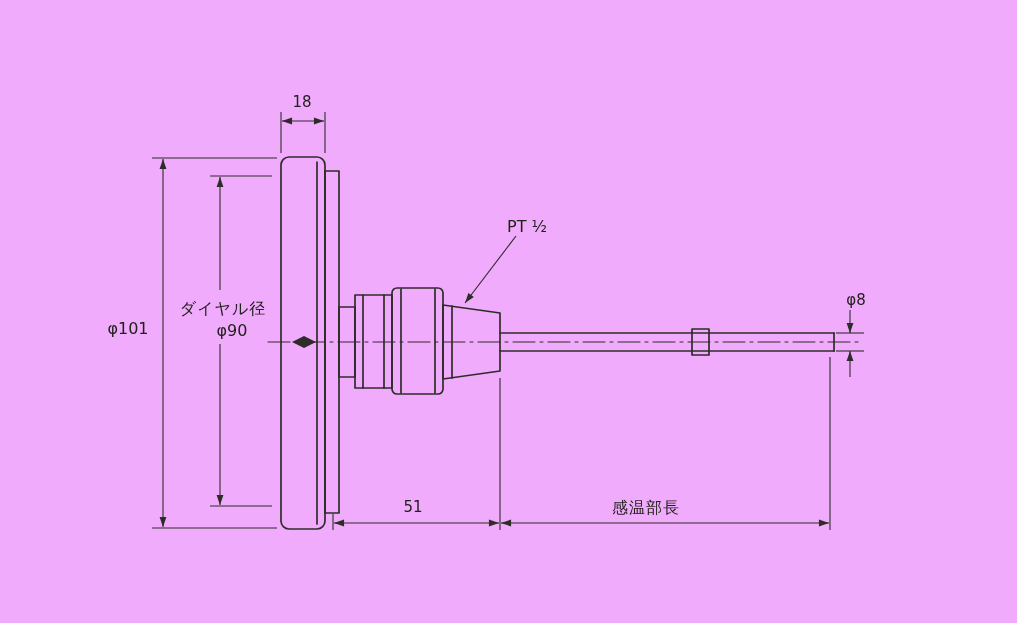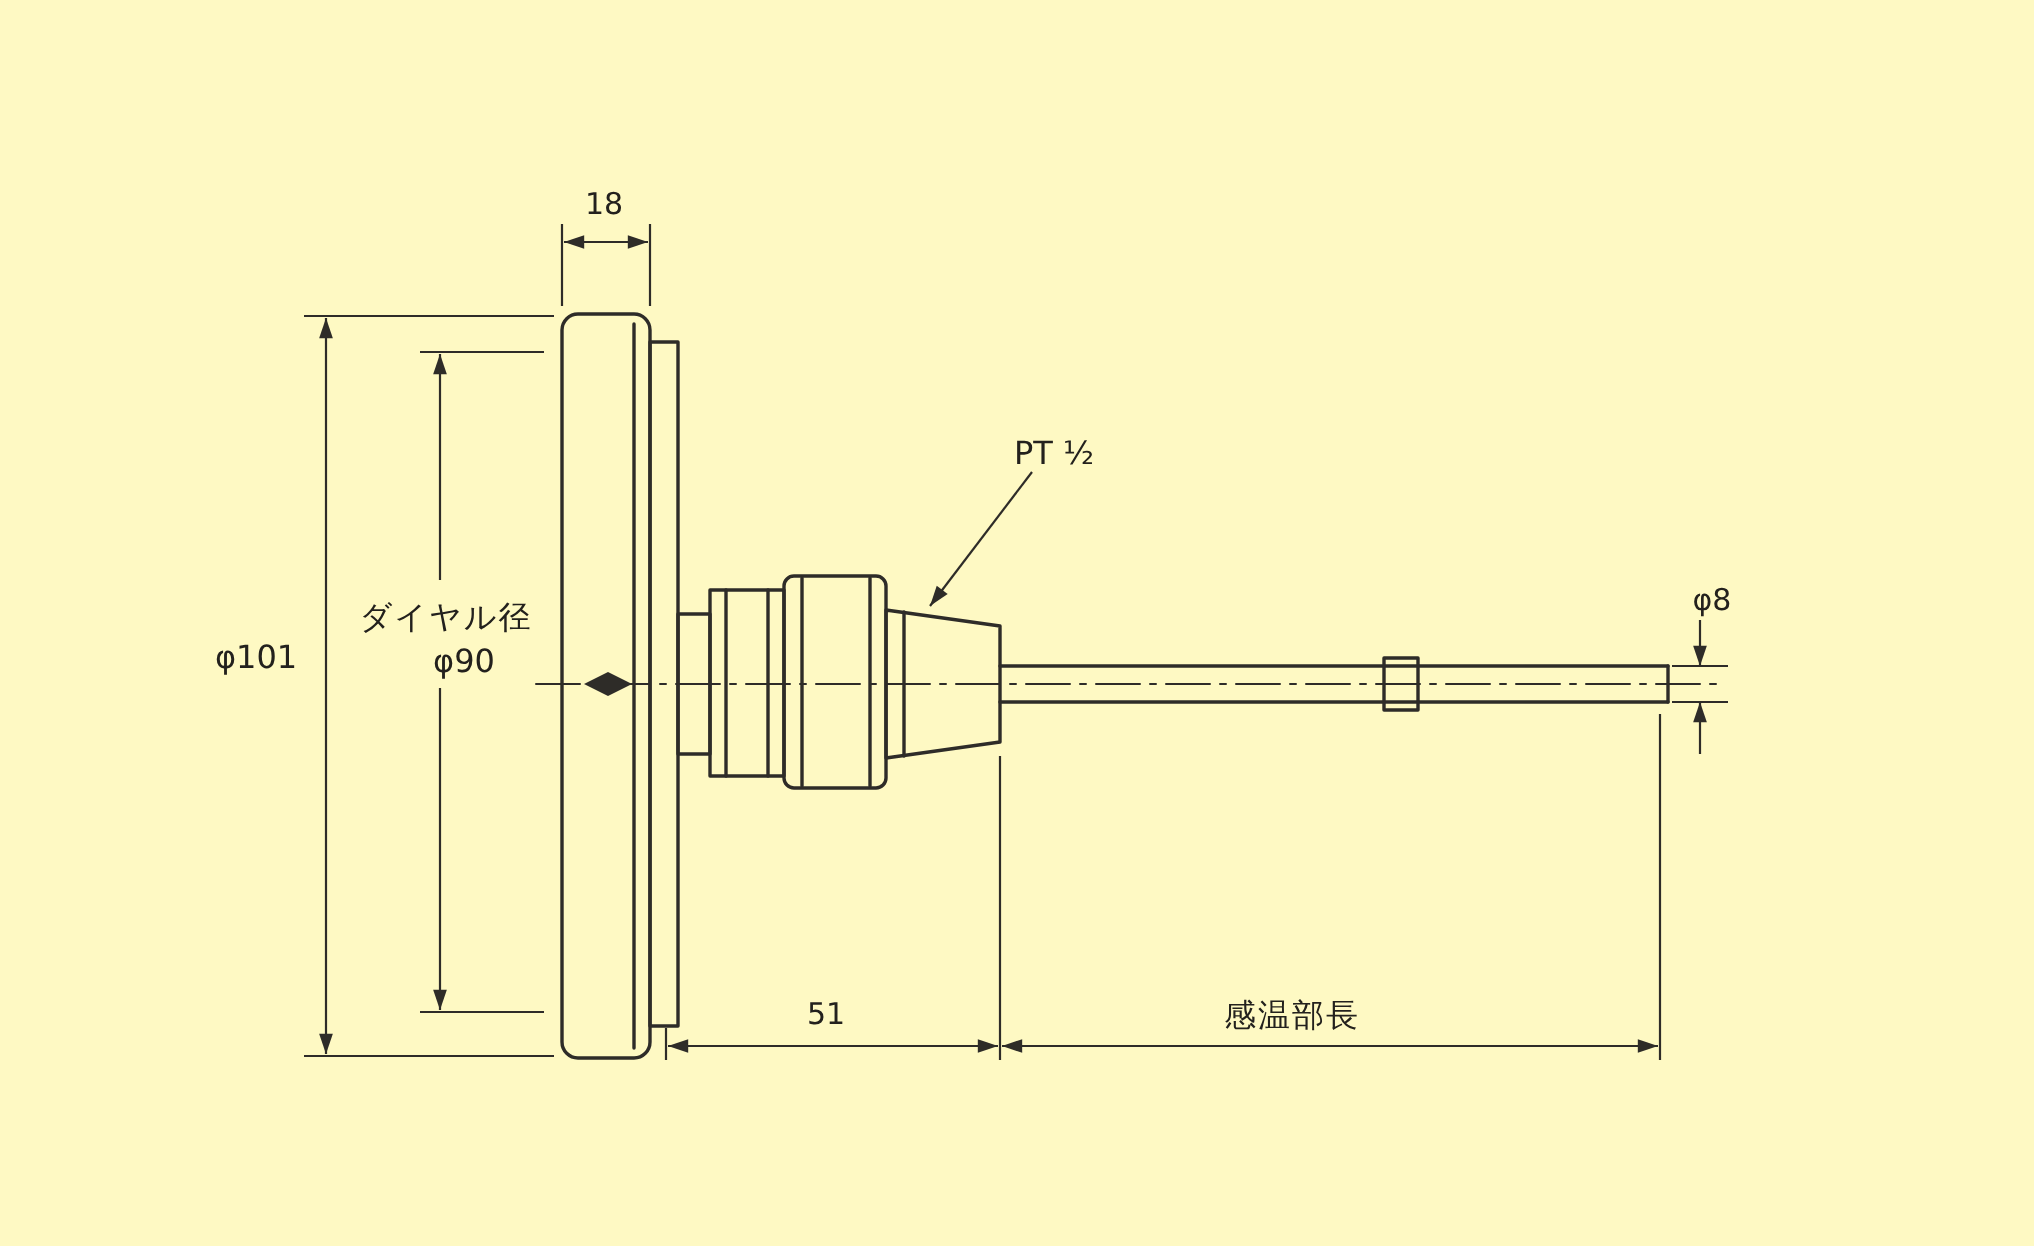--- a/index.html
+++ b/index.html
@@ -47,21 +47,21 @@
     stroke: none;
     font-family: "DejaVu Sans", "Liberation Sans", sans-serif;
   }
   .t15 { font-size: 15px; }
   .t16 { font-size: 16px; }
   .jp { letter-spacing: 1px; }
 </style>
 </head>
 <body>
 
-<div class="sheet" style="background: #fef9c3;">
+<div class="sheet" style="background: #f0abfc;">
   <svg class="drawing" viewBox="0 0 1017 630">
     <defs>
       <marker id="arr" viewBox="0 0 12 12" refX="11" refY="6" markerWidth="11" markerHeight="11" orient="auto-start-reverse">
         <path d="M1,2.6 L11,6 L1,9.4 Z" fill="#2e2c28"></path>
       </marker>
     </defs>
 
     <g class="obj">
 
       <line class="centerline" x1="268" y1="342" x2="862" y2="342"></line>

